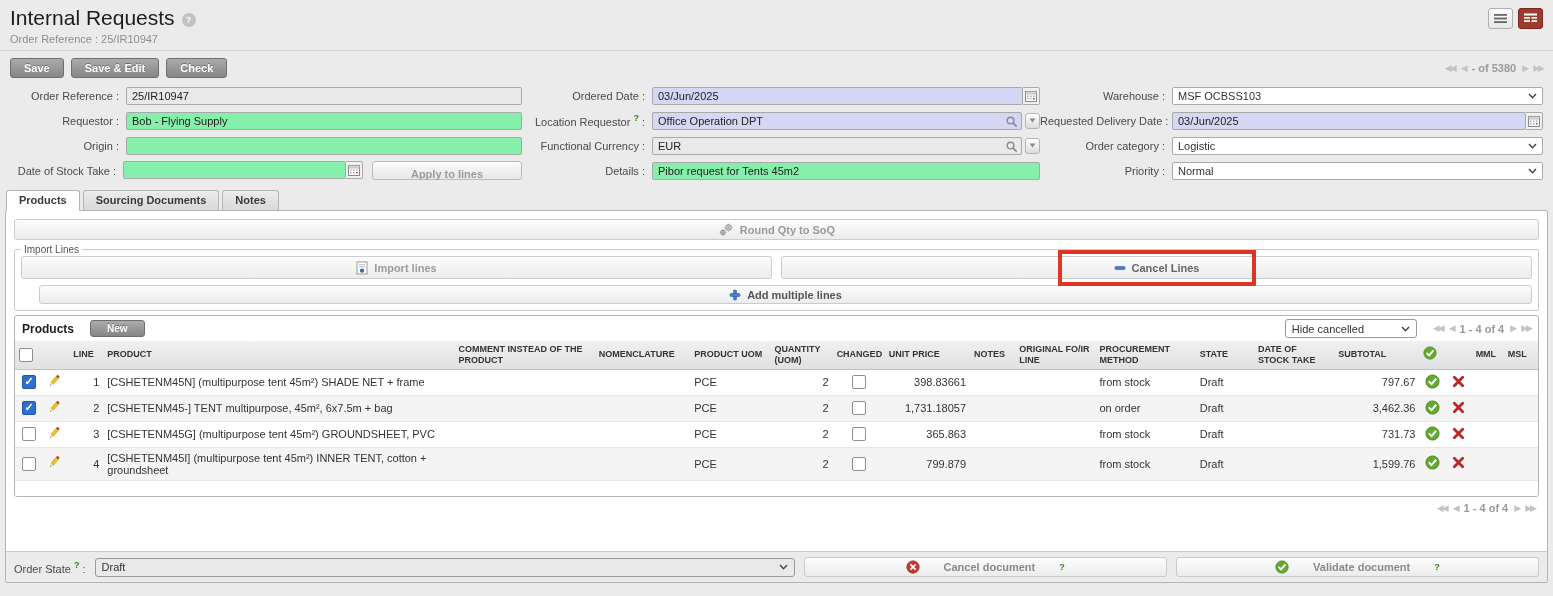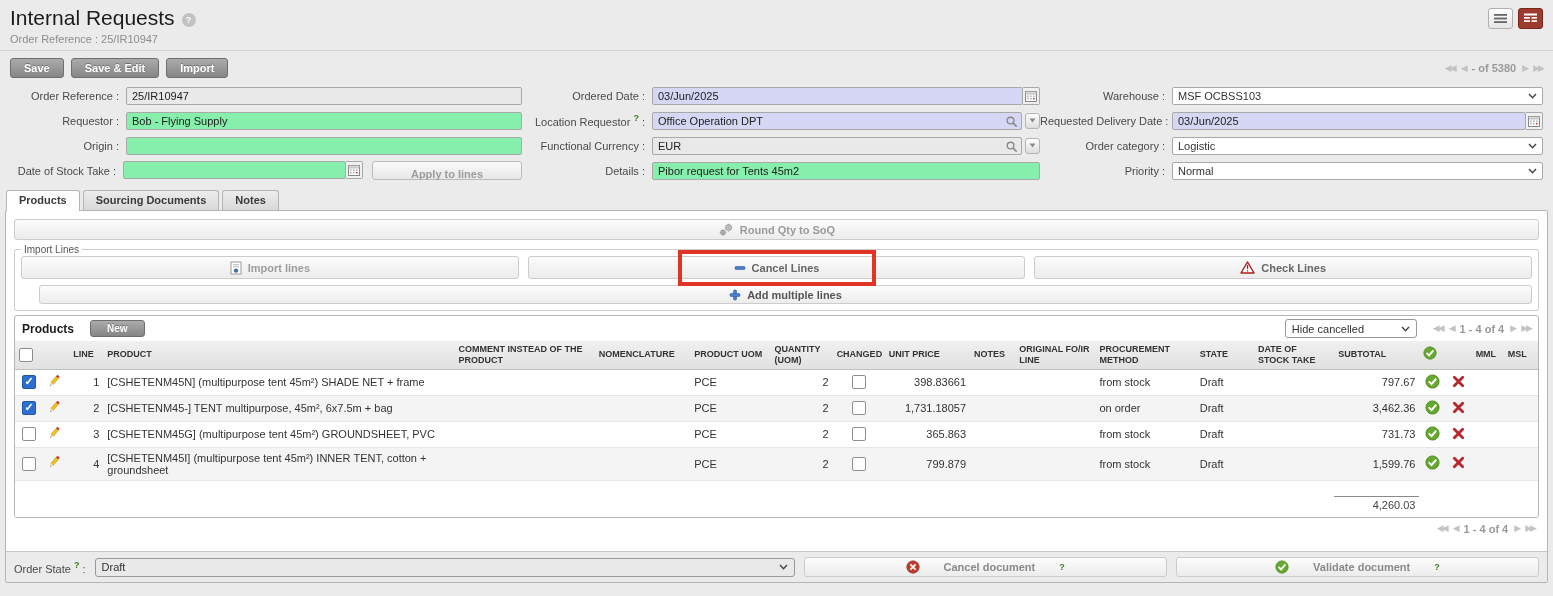--- a/index.html
+++ b/index.html
@@ -141,21 +141,21 @@
             <rect x="7.5" y="7.2" width="5.5" height="1.7"></rect>
           </g>
         </svg>
     </span>
   </div>
 </div>
 
 <div class="toolbar">
   <button class="btn-gray">Save</button>
   <button class="btn-gray">Save &amp; Edit</button>
-  <button class="btn-gray">Import</button>
+  <button class="btn-gray">Check</button>
   <span class="pager">
     <span class="pg-arrow">◀◀</span>
     <span class="pg-arrow">◀</span>
     <span class="pg-text">- of 5380</span>
     <span class="pg-arrow">▶</span>
     <span class="pg-arrow">▶▶</span>
   </span>
 </div>
 
 <div class="form">
@@ -358,28 +358,20 @@
             <circle cx="6" cy="9.6" r="2.2" fill="#3a6fb0"></circle>
           </svg>
         <span>Import lines</span>
       </div>
       <div class="imp-btn">
         <svg width="12" height="12" viewBox="0 0 12 12">
             <rect x="1" y="4.5" width="10" height="3" rx="1" fill="#4a7fd0" stroke="#2d5fa8" stroke-width="0.6"></rect>
           </svg>
         <span>Cancel Lines</span>
         <span class="annotation"></span>
-      </div>
-      <div class="imp-btn">
-        <svg width="15" height="13" viewBox="0 0 15 13">
-            <path d="M7.5 1 L14 12 H1 Z" fill="#fff" stroke="#b01c1c" stroke-width="1.4" stroke-linejoin="round"></path>
-            <rect x="6.9" y="4" width="1.3" height="4" fill="#b01c1c"></rect>
-            <rect x="6.9" y="9.2" width="1.3" height="1.3" fill="#b01c1c"></rect>
-          </svg>
-        <span>Check Lines</span>
       </div>
     </div>
     <div class="add-btn">
       <svg width="12" height="12" viewBox="0 0 12 12">
           <g fill="#4a7fd0" stroke="#2d5fa8" stroke-width="0.6">
             <rect x="4.5" y="1" width="3" height="10" rx="1"></rect>
             <rect x="1" y="4.5" width="10" height="3" rx="1"></rect>
           </g>
         </svg>
       <span>Add multiple lines</span>
@@ -616,25 +608,20 @@
                 <svg width="13" height="13" viewBox="0 0 14 14">
                   <path d="M2.5 2.5 L11.5 11.5 M11.5 2.5 L2.5 11.5" stroke="#b8272c" stroke-width="3" stroke-linecap="round"></path>
                 </svg>
               </span></td>
           <td></td>
           <td></td>
         </tr>
         <tr class="spacer">
             <td colspan="20"></td>
           </tr>
-        <tr class="total-row">
-          <td colspan="15"></td>
-          <td class="tot ar">4,260.03</td>
-          <td colspan="4"></td>
-        </tr>
       </tbody>
     </table>
   </div>
 
   <div class="pager-row">
     <span class="pager">
       <span class="pg-arrow">◀◀</span>
       <span class="pg-arrow">◀</span>
       <span class="pg-text">1 - 4 of 4</span>
       <span class="pg-arrow">▶</span>

